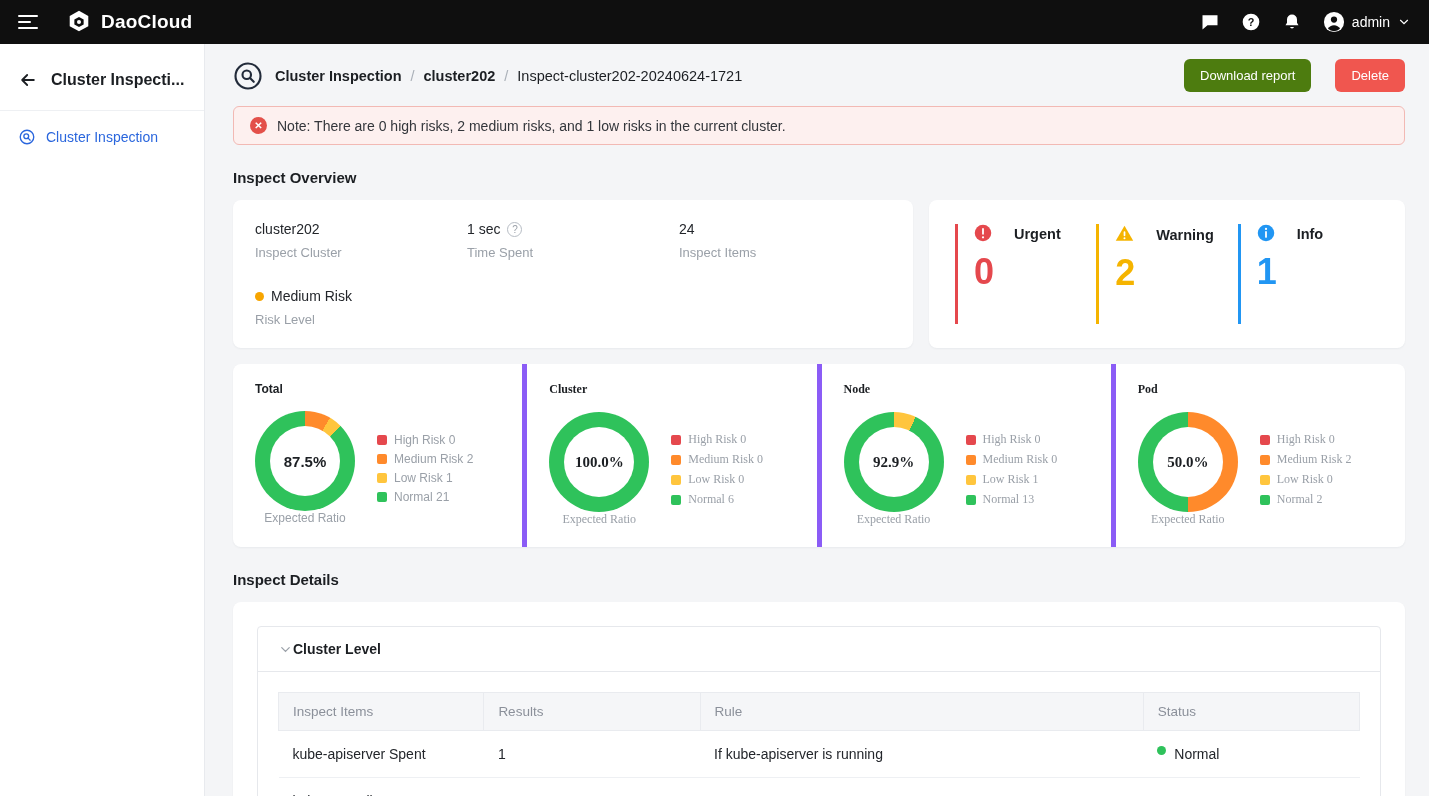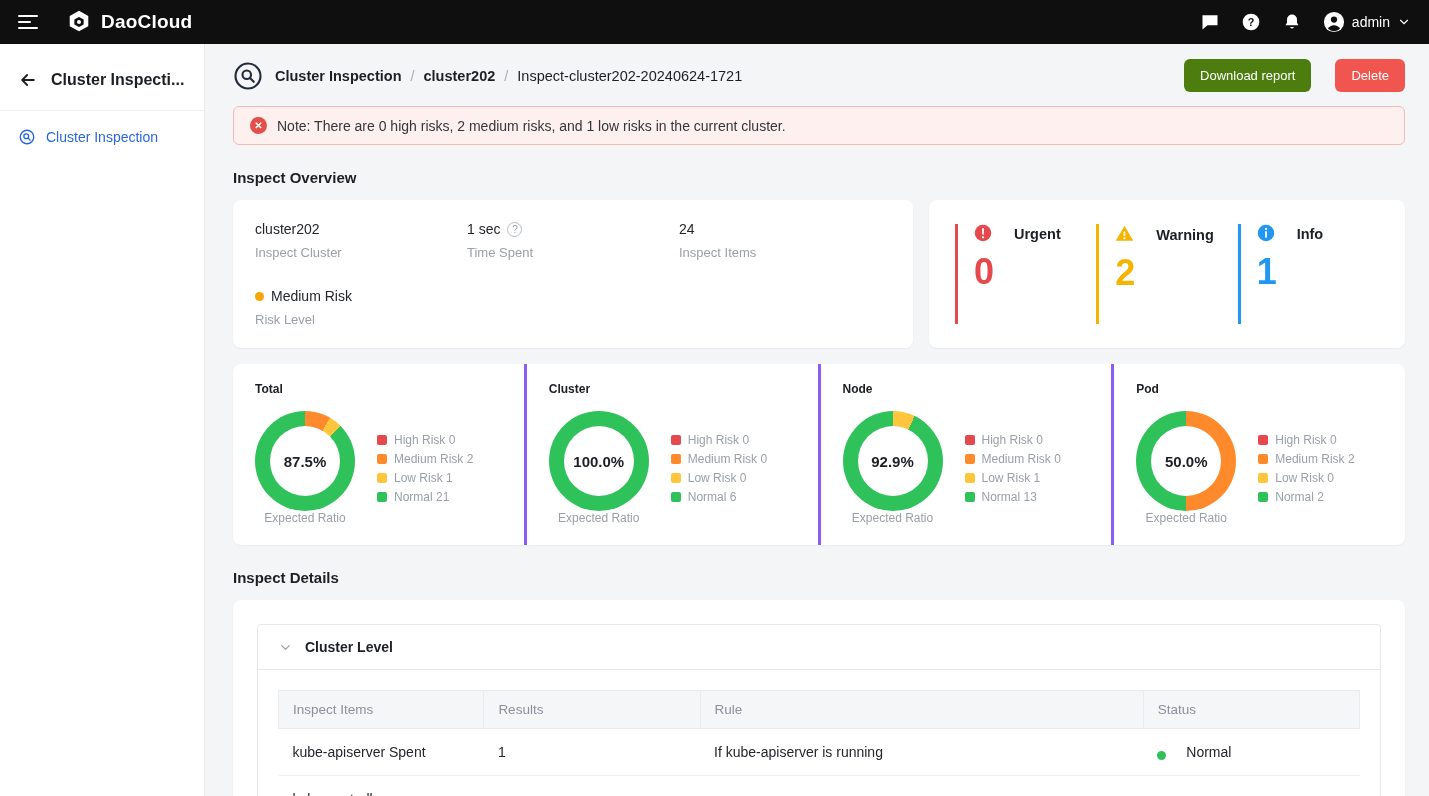--- a/index.html
+++ b/index.html
@@ -55,41 +55,41 @@
   .stat-warning { border-color:#f5b400; }
   .stat-info { border-color:#2196f3; }
   .stat-head { display:flex; align-items:flex-end; gap:22px; font-size:14.5px; font-weight:bold; }
   .stat-count { font-size:36px; font-weight:bold; margin-top:12px; line-height:1; }
   .stat-urgent .stat-count { color:#e5484d; }
   .stat-warning .stat-count { color:#f5b400; }
   .stat-info .stat-count { color:#2196f3; }
   
   .charts-card { margin-top:16px; display:flex; }
   .chart-group { flex:1; padding:18px 22px 20px; overflow:hidden; }
-  .chart-group + .chart-group { border-left:3px solid #8b5cf6; }
+  .chart-group + .chart-group { border-left:5px solid #8b5cf6;font-family:Liberation Serif, serif; }
   .chart-title { font-size:12px; font-weight:bold; margin-bottom:15px; }
   .chart-body { display:flex; align-items:center; }
   .donut-wrap { position:relative; width:100px; height:100px; flex:0 0 auto; }
   .donut { position:absolute; inset:0; border-radius:50%; }
   .donut-hole { position:absolute; inset:15px; border-radius:50%; background:#fff; }
   .donut-percent { position:absolute; inset:0; display:flex; align-items:center; justify-content:center; font-size:15px; font-weight:bold; }
   .donut-caption { width:100px; text-align:center; font-size:12px; color:#9aa0a8; }
   .legend { list-style:none; margin-left:22px; overflow:hidden; }
   .legend li { display:flex; align-items:center; gap:7px; font-size:12px; color:#9aa0a8; margin:5px 0; white-space:nowrap; }
   .swatch { width:10px; height:10px; border-radius:2px; flex:0 0 auto; }
   
   .details-card { padding:24px; }
   .details-box { border:1px solid #e6e8ec; border-radius:4px; background:#fff; }
-  .details-box-head { display:flex; align-items:center; gap:12px; padding:14px 20px; border-bottom:1px solid #e6e8ec; cursor:pointer; }
+  .details-box-head { display:flex; align-items:center; padding:14px 20px; border-bottom:1px solid #e6e8ec; cursor:pointer; }
   .details-box-title { font-size:14px; font-weight:bold; }
   .details-table-wrap { padding:20px 20px 24px; }
   table { width:100%; border-collapse:collapse; }
   th { background:#f5f6f8; text-align:left; font-weight:normal; color:#8b909a; font-size:13.5px; padding:11px 14px; border:1px solid #e9ebef; }
   td { font-size:14px; padding:15px 14px; border-bottom:1px solid #eef0f3; color:#23262b; }
-  .status-cell { display:flex; align-items:flex-end; gap:20px; }
+  .status-cell { display:flex; align-items:flex-start; gap:8px; }
 </style>
 </head>
 <body>
 
 <header class="topbar">
   <div class="hamburger">
       <span></span>
       <span></span>
       <span></span>
     </div>

